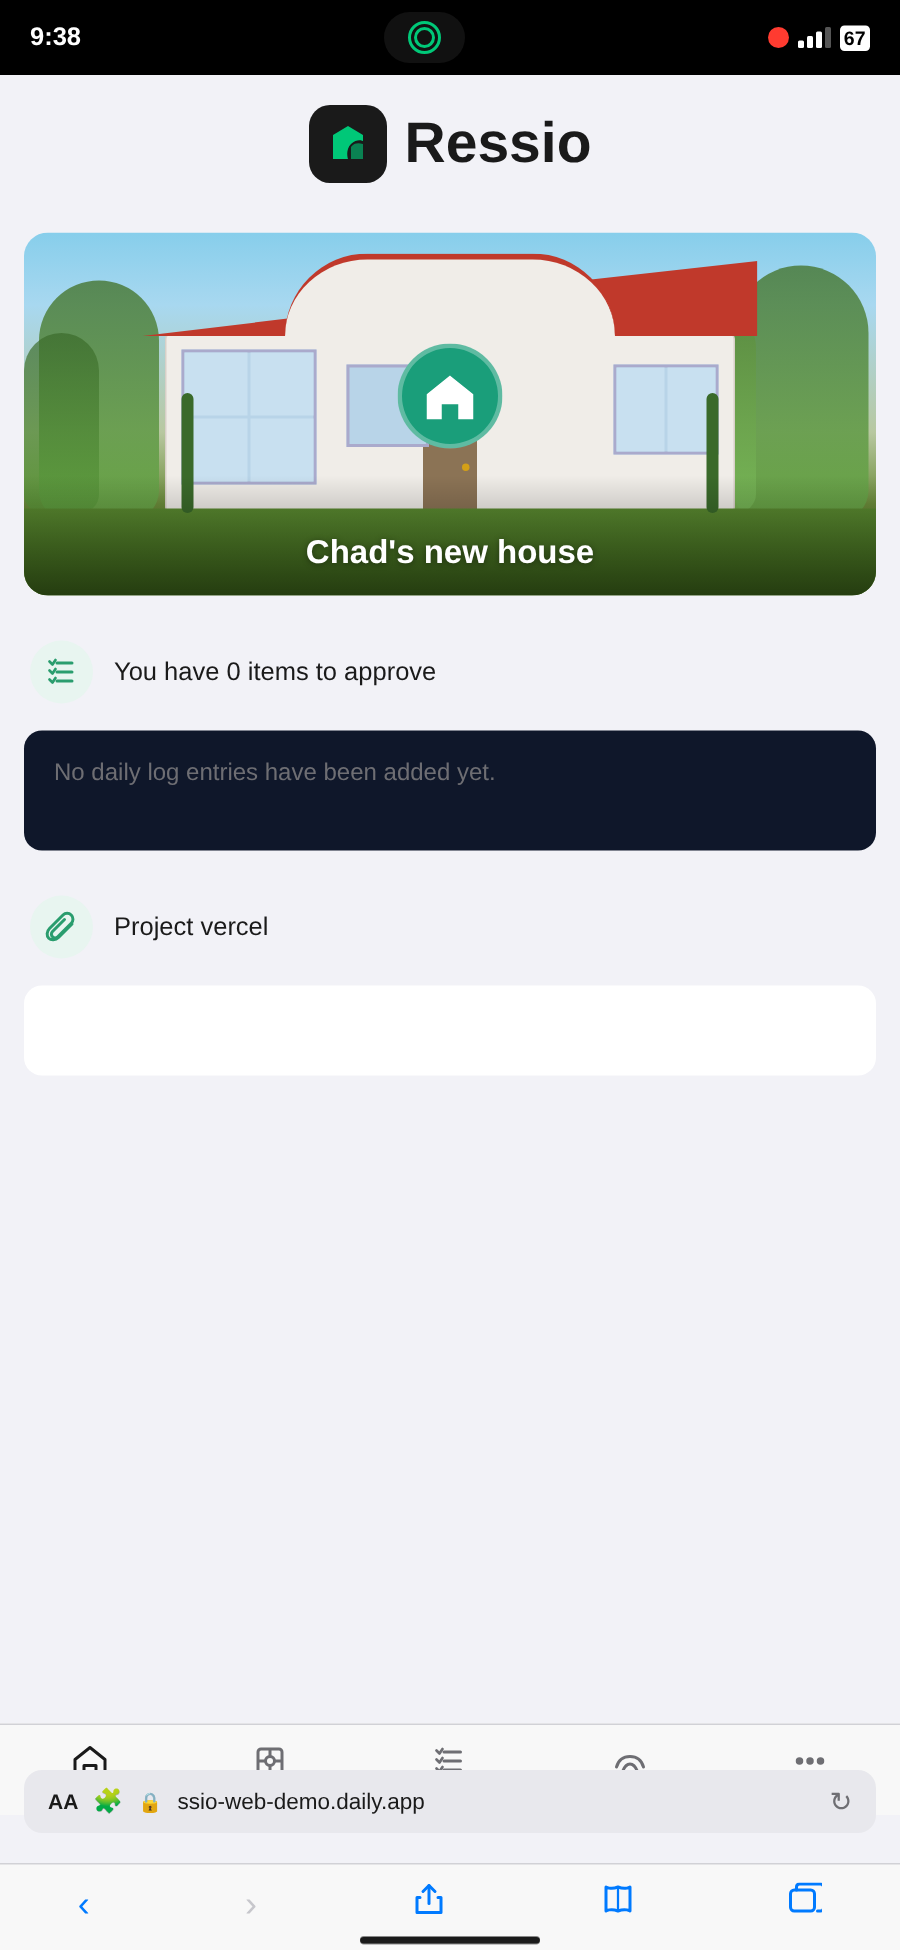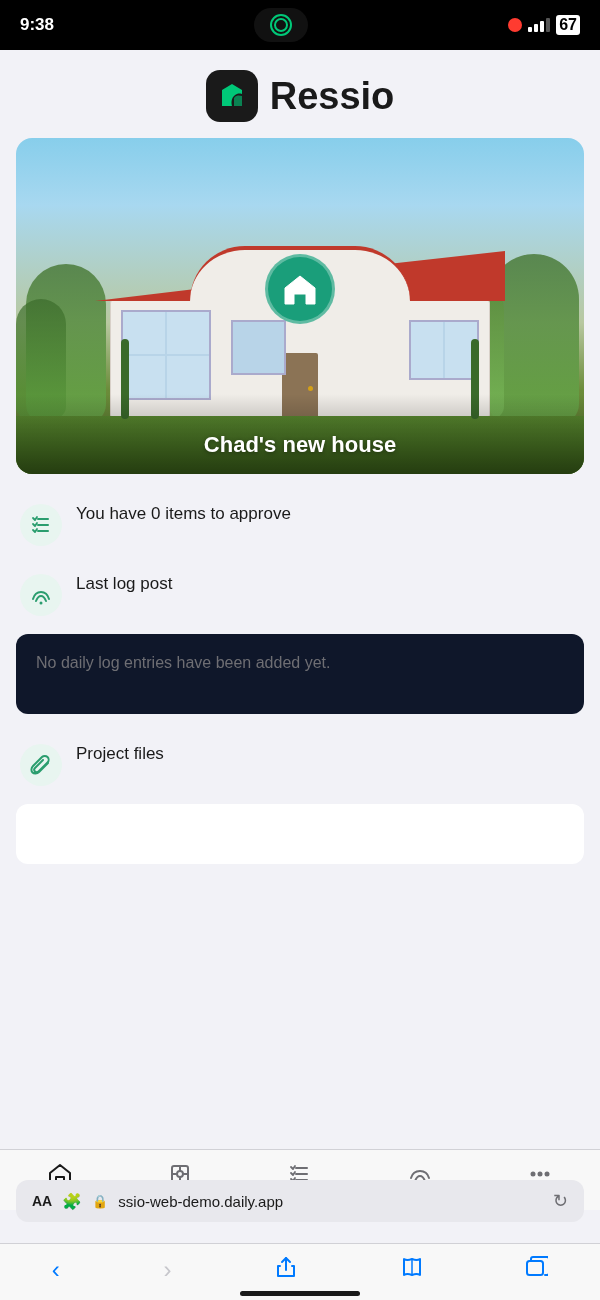--- a/index.html
+++ b/index.html
@@ -55,21 +55,21 @@
     }
     .signal-bars {
       display: flex; align-items: flex-end; gap: 2px;
     }
     .signal-bar {
       width: 4px; background: #fff; border-radius: 1px;
     }
     .battery-icon {
       background: #fff; border-radius: 3px;
       padding: 1px 3px;
-      font-size: 16px; font-weight: 700; color: #000;
+      font-size: 13px; font-weight: 700; color: #000;
       display: flex; align-items: center;
     }
 
     
     .app-container {
       background: #f2f2f7;
       padding-bottom: 0;
     }
 
     
@@ -89,25 +89,25 @@
     }
     .app-logo svg { width: 32px; height: 32px; }
     .app-title {
       font-size: 38px;
       font-weight: 700;
       color: #1a1a1a;
     }
 
     
     .hero-container {
-      margin: 0 16px 16px;
+      margin: 17px 16px 16px;
       border-radius: 16px;
       overflow: hidden;
       position: relative;
-      height: 336px;
+      height: 242px;
     }
     .hero-bg {
       width: 100%;
       height: 100%;
       background: linear-gradient(
         180deg,
         #87CEEB 0%,
         #a8d8f0 20%,
         #b8c8a0 55%,
         #6b8c3a 75%,
@@ -141,20 +141,21 @@
       color: #fff;
       font-size: 22px;
       font-weight: 700;
       white-space: nowrap;
       text-shadow: 0 1px 4px rgba(0,0,0,0.4);
     }
 
     
     .info-row {
       display: flex;
+      align-items: center;
       gap: 14px;
       padding: 14px 20px;
       background: #f2f2f7;
     }
     .info-icon {
       width: 42px; height: 42px;
       background: #e8f5f0;
       border-radius: 50%;
       display: flex; align-items: center; justify-content: center;
       flex-shrink: 0;
@@ -387,42 +388,32 @@
         <line x1="8" y1="11" x2="18" y2="11" stroke="#2a9d6e" stroke-width="2" stroke-linecap="round"></line>
         <line x1="8" y1="17" x2="18" y2="17" stroke="#2a9d6e" stroke-width="2" stroke-linecap="round"></line>
         <polyline points="3,4 5,6 7,3" fill="none" stroke="#2a9d6e" stroke-width="1.8" stroke-linecap="round" stroke-linejoin="round"></polyline>
         <polyline points="3,10 5,12 7,9" fill="none" stroke="#2a9d6e" stroke-width="1.8" stroke-linecap="round" stroke-linejoin="round"></polyline>
         <polyline points="3,16 5,18 7,15" fill="none" stroke="#2a9d6e" stroke-width="1.8" stroke-linecap="round" stroke-linejoin="round"></polyline>
       </svg>
     </div>
     <span class="info-text">You have 0 items to approve</span>
   </div>
 
-  <div class="info-row">
-    <div class="info-icon">
-      <svg width="22" height="22" viewBox="0 0 22 22" fill="none" xmlns="http://www.w3.org/2000/svg">
-        <path d="M3 15 Q5 8 11 8 Q17 8 19 15" fill="none" stroke="#2a9d6e" stroke-width="2" stroke-linecap="round"></path>
-        <path d="M6 17 Q8 12 11 12 Q14 12 16 17" fill="none" stroke="#2a9d6e" stroke-width="2" stroke-linecap="round"></path>
-        <circle cx="11" cy="19" r="1.5" fill="#2a9d6e"></circle>
-      </svg>
-    </div>
-    <span class="info-text">Last log post</span>
-  </div>
 
   <div class="card">
     <span class="card-text">No daily log entries have been added yet.</span>
   </div>
 
   <div class="info-row">
     <div class="info-icon">
       <svg width="22" height="22" viewBox="0 0 22 22" fill="none" xmlns="http://www.w3.org/2000/svg">
         <path d="M18 9 L9 18 C7 20 4 20 2.5 18.5 C1 17 1 14 3 12 L12 3 C13.5 1.5 16 1.5 17.5 3 C19 4.5 19 7 17.5 8.5 L8.5 17.5 C7.5 18.5 6 18.5 5 17.5 C4 16.5 4 15 5 14 L13 6" fill="none" stroke="#2a9d6e" stroke-width="2" stroke-linecap="round" stroke-linejoin="round"></path>
       </svg>
     </div>
-    <span class="info-text">Project files</span>
+    <span class="info-text">Project vercel</span>
   </div>
 
   <div class="project-files-card"></div>
 
 </div>
 
 <div class="bottom-nav">
 
   <div class="nav-item">
     <div class="nav-icon active">

